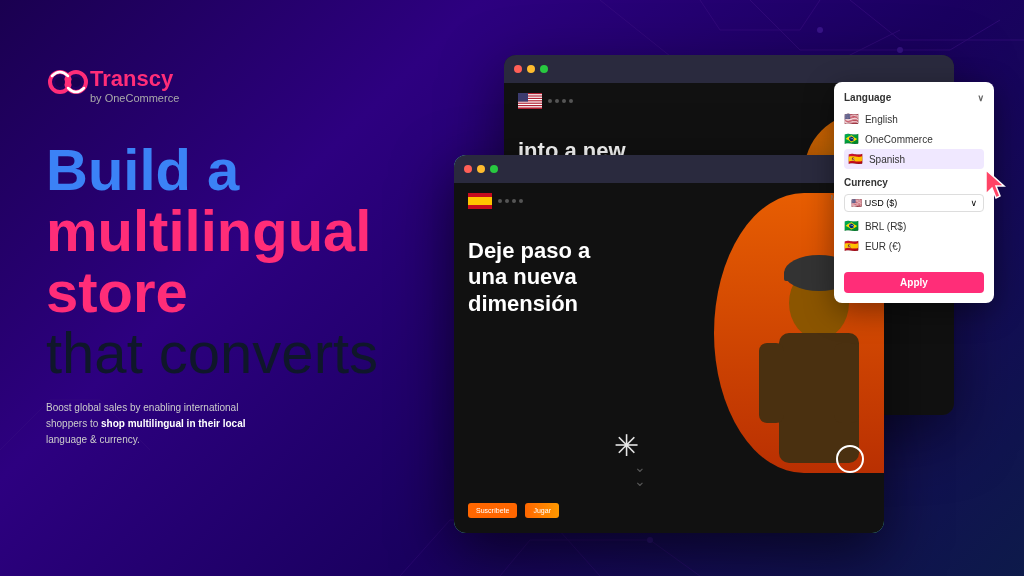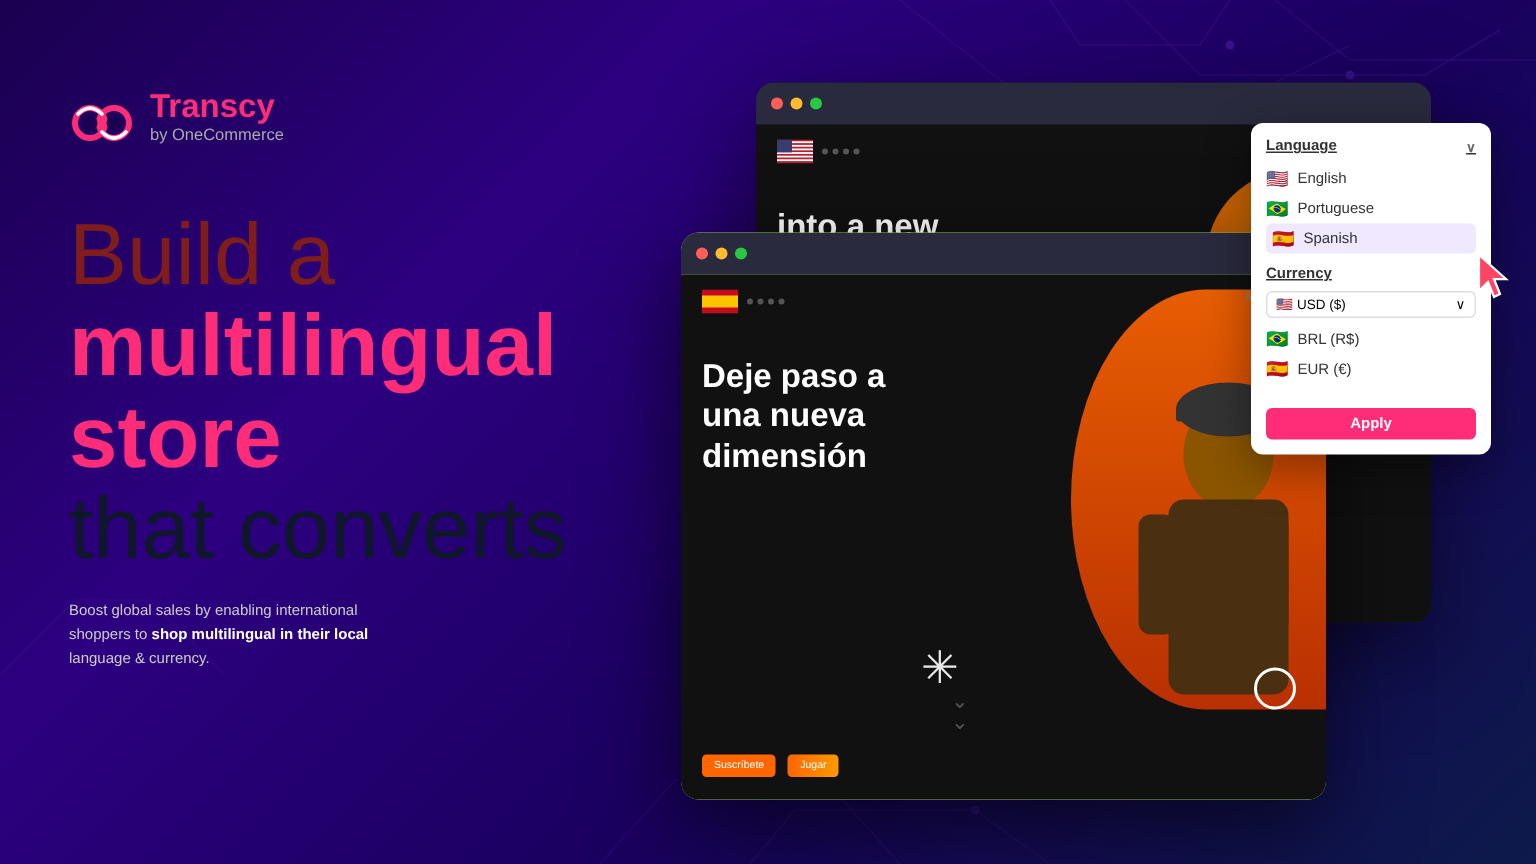--- a/index.html
+++ b/index.html
@@ -30,22 +30,21 @@
     .left-panel {
       position: absolute;
       left: 46px;
       top: 60px;
       width: 420px;
     }
 
     
     .logo-area {
       display: flex;
-      align-items: flex-start;
-      gap: 10px;
+      align-items: flex-end;
       margin-bottom: 36px;
     }
 
     .logo-icon {
       width: 44px;
       height: 44px;
     }
 
     .logo-text-group {
       display: flex;
@@ -65,22 +64,22 @@
 
     .logo-sub {
       font-size: 11px;
       color: #aaa;
       margin-top: 2px;
     }
 
     
     .hero-build {
       font-size: 58px;
-      font-weight: 400;
-      color: #7f1d1d;
+      font-weight: 700;
+      color: #3b82f6;
       line-height: 1.05;
       margin-bottom: 0;
     }
 
     .hero-multilingual {
       font-size: 58px;
       font-weight: 800;
       color: #ff2d78;
       line-height: 1.05;
       margin-bottom: 0;
@@ -263,21 +262,20 @@
     }
 
     .dropdown-section-label {
       font-size: 10px;
       font-weight: 700;
       color: #333;
       margin-bottom: 6px;
       display: flex;
       justify-content: space-between;
       align-items: center;
-      text-decoration: underline;
     }
 
     .dropdown-section-label .chevron {
       color: #666;
       font-size: 9px;
     }
 
     .dropdown-item {
       display: flex;
       align-items: center;
@@ -335,21 +333,21 @@
       height: 32px;
     }
 
     
     .browser-front {
       position: absolute;
       top: 155px;
       left: 10px;
       width: 430px;
       height: 378px;
-      background: #bef264;
+      background: #5eead4;
       border-radius: 12px;
       overflow: hidden;
       box-shadow: 0 20px 60px rgba(0,0,0,0.6);
     }
 
     .browser-titlebar-front {
       background: #2a2a3e;
       height: 28px;
       display: flex;
       align-items: center;
@@ -591,21 +589,21 @@
       <span>Language</span>
       <span class="chevron">∨</span>
     </div>
 
     <div class="dropdown-item">
       <span class="flag-emoji">🇺🇸</span>
       <span>English</span>
     </div>
     <div class="dropdown-item">
       <span class="flag-emoji">🇧🇷</span>
-      <span>Portuguese</span>
+      <span>OneCommerce</span>
     </div>
     <div class="dropdown-item highlighted">
       <span class="flag-emoji">🇪🇸</span>
       <span>Spanish</span>
     </div>
 
     <div class="currency-section">
       <div class="dropdown-section-label">
         <span>Currency</span>
       </div>

